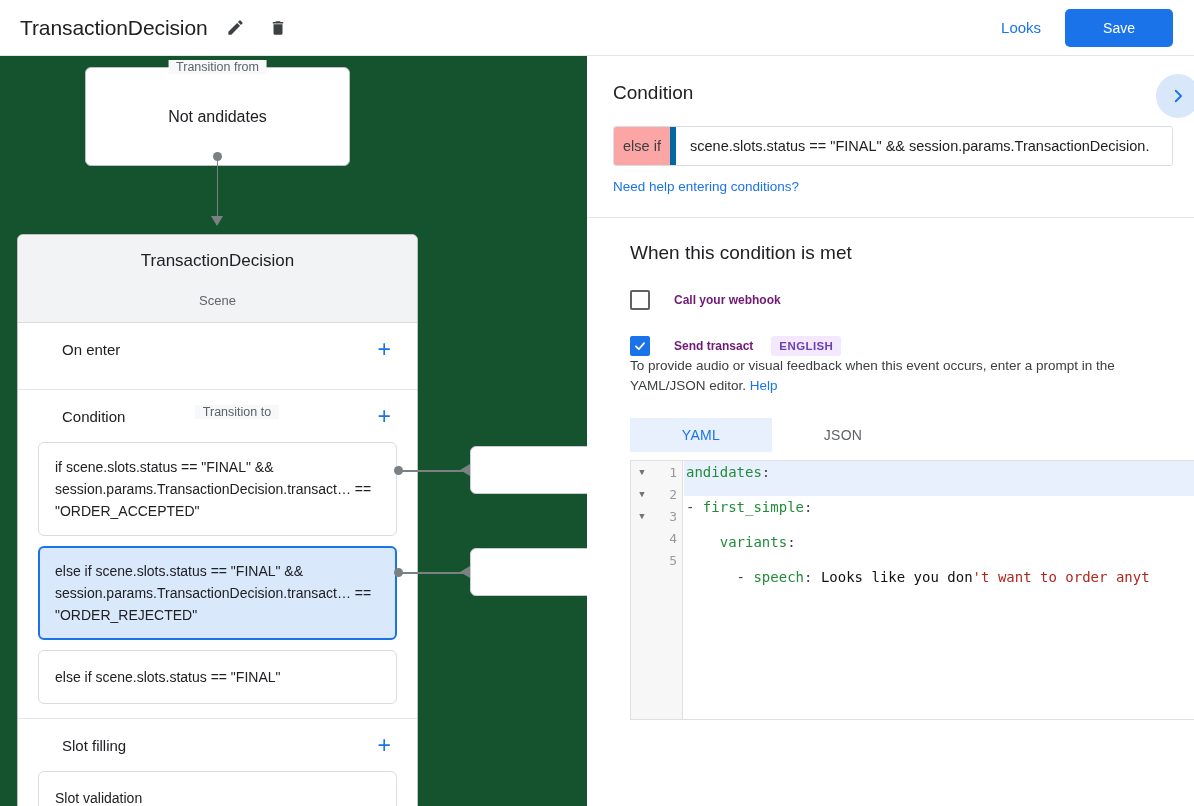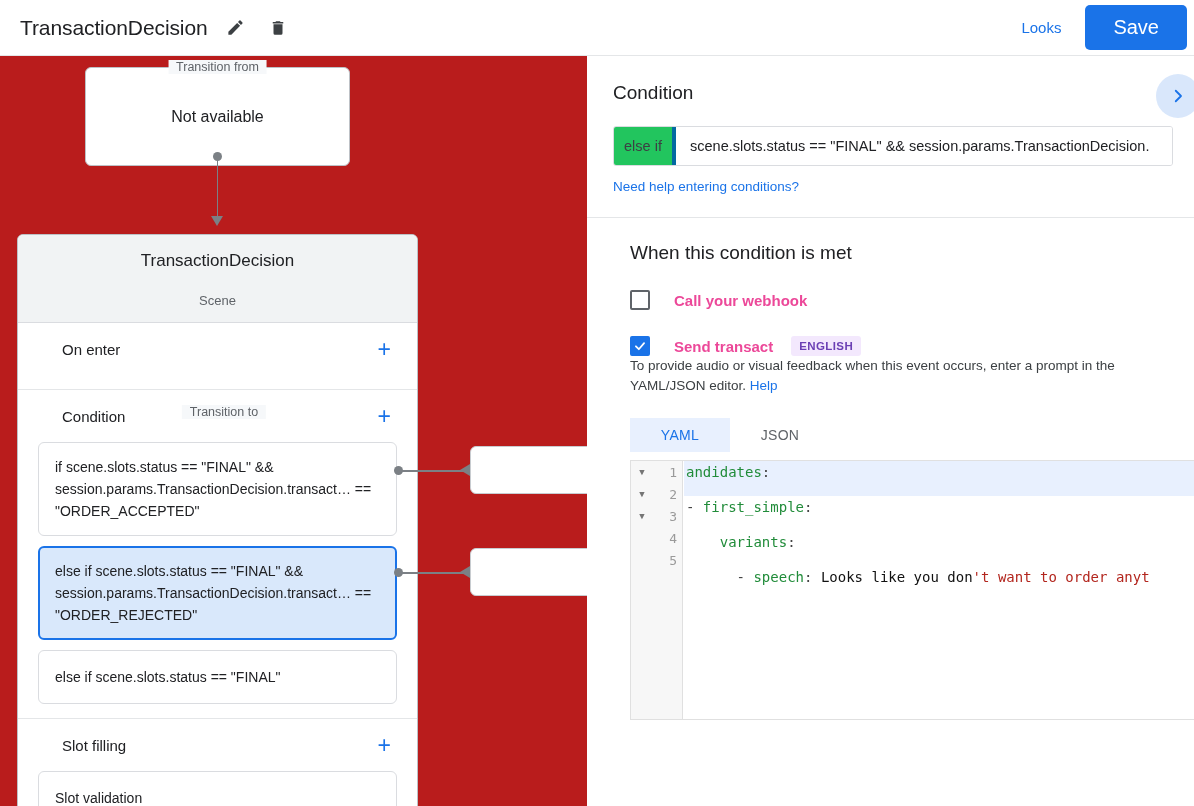--- a/index.html
+++ b/index.html
@@ -35,31 +35,31 @@
   }
   .header-icon-btn svg { display: block; }
   .header-spacer { flex: 1; }
   .btn-cancel {
     font-size: 15px; color: #1a73e8; font-weight: 500;
     background: transparent; border: none; cursor: pointer;
     padding: 9px 16px; border-radius: 4px; margin-right: 8px;
     font-family: "Liberation Sans", sans-serif;
   }
   .btn-save {
-    font-size: 20px; color: #ffffff; font-weight: 500;
+    font-size: 14px; color: #ffffff; font-weight: 500;
     background: #1a73e8; border: none; cursor: pointer;
-    padding: 11px 28px; border-radius: 5px; margin-right: 7px;
+    padding: 11px 38px; border-radius: 5px; margin-right: 21px;
     font-family: "Liberation Sans", sans-serif;
   }
 
   
   .canvas {
     position: absolute; top: 56px; left: 0;
     width: 658px; height: 750px;
-    background: #b91c1c;
+    background: #14532d;
     border-right: 1px solid #e4e6e8;
     overflow: hidden;
     text-decoration: underline;
   }
   .fieldset {
     position: absolute;
     border: 1px solid #bdc1c6;
     border-radius: 6px;
     background: #ffffff;
   }
@@ -167,22 +167,22 @@
     cursor: pointer;
   }
 
   .cond-row {
     display: flex; margin-top: 22px;
     border: 1px solid #dadce0; border-radius: 3px;
     height: 40px; width: 560px;
     overflow: hidden;
   }
   .cond-prefix {
-    background: #22c55e;
-    border-right: 4px solid #0369a1;
+    background: #fca5a5;
+    border-right: 6px solid #0369a1;
     display: flex; align-items: center; justify-content: center;
     width: 62px; font-size: 14.5px; color: #3c4043;
     flex: 0 0 62px;
   }
   .cond-input {
     flex: 1; border: none; outline: none;
     padding: 0 14px; font-size: 14.5px; color: #202124;
     font-family: "Liberation Sans", sans-serif;
     background: #ffffff;
   }
@@ -200,37 +200,37 @@
   .check-row { display: flex; align-items: center; margin-top: 26px; }
   .checkbox {
     width: 20px; height: 20px; border: 2px solid #5f6368;
     border-radius: 2px; background: #ffffff; cursor: pointer;
     flex: 0 0 20px;
   }
   .checkbox.checked {
     background: #1a73e8; border-color: #1a73e8;
     display: flex; align-items: center; justify-content: center;
   }
-  .check-label { margin-left: 24px; font-size: 15px; color: #ec4899; font-weight: 700; }
+  .check-label { margin-left: 24px; font-size: 12px; color: #701a75; font-weight: 700; }
   .lang-badge {
     margin-left: 18px;
     background: #f3e8fd; color: #6b3fb4;
     font-size: 11.5px; font-weight: 700; letter-spacing: 0.4px;
     padding: 4px 8px; border-radius: 3px;
   }
   .helper-text {
     font-size: 13.5px; color: #3c4043; line-height: 20px;
     max-width: 558px;
   }
   .helper-text a { color: #1a73e8; text-decoration: none; cursor: pointer; }
 
   
   .editor-tabs { display: flex; margin-top: 22px; }
   .editor-tab {
-    width: 100px; height: 34px;
+    width: 142px; height: 34px;
     display: flex; align-items: center; justify-content: center;
     font-size: 14px; color: #5f6368; cursor: pointer;
     letter-spacing: 0.3px;
   }
   .editor-tab.active { background: #e8f0fe; color: #1a73e8; }
 
   
   .editor {
     margin-top: 8px; position: relative;
     width: 581px; height: 260px;
@@ -289,29 +289,29 @@
     <div class="header-spacer"></div>
 
     <button class="btn-cancel">Looks</button>
     <button class="btn-save">Save</button>
   </div>
 
   <div class="canvas">
 
     <div class="fieldset" id="transition-from">
       <span class="fieldset-legend">Transition from</span>
-      <span class="tf-text">Not available</span>
+      <span class="tf-text">Not andidates</span>
     </div>
 
     <div class="connector-dot" style="left:213px; top:96px;"></div>
     <div class="connector-line" style="left:216.5px; top:100px; width:1.5px; height:66px;"></div>
     <div class="arrow-head" style="left:211px; top:160px;"></div>
 
     <div id="scene-card">
-      <span class="fieldset-legend" style="top:170px; left:206px;">Transition to</span>
+      <span class="fieldset-legend" style="top:170px; left:219px;">Transition to</span>
 
       <div class="scene-head">
         <div class="scene-name">TransactionDecision</div>
         <div class="scene-sub">Scene</div>
       </div>
 
       <div class="section">
         <div class="section-header">
           <span class="section-title">On enter</span>
           <span class="plus-btn">+</span>

